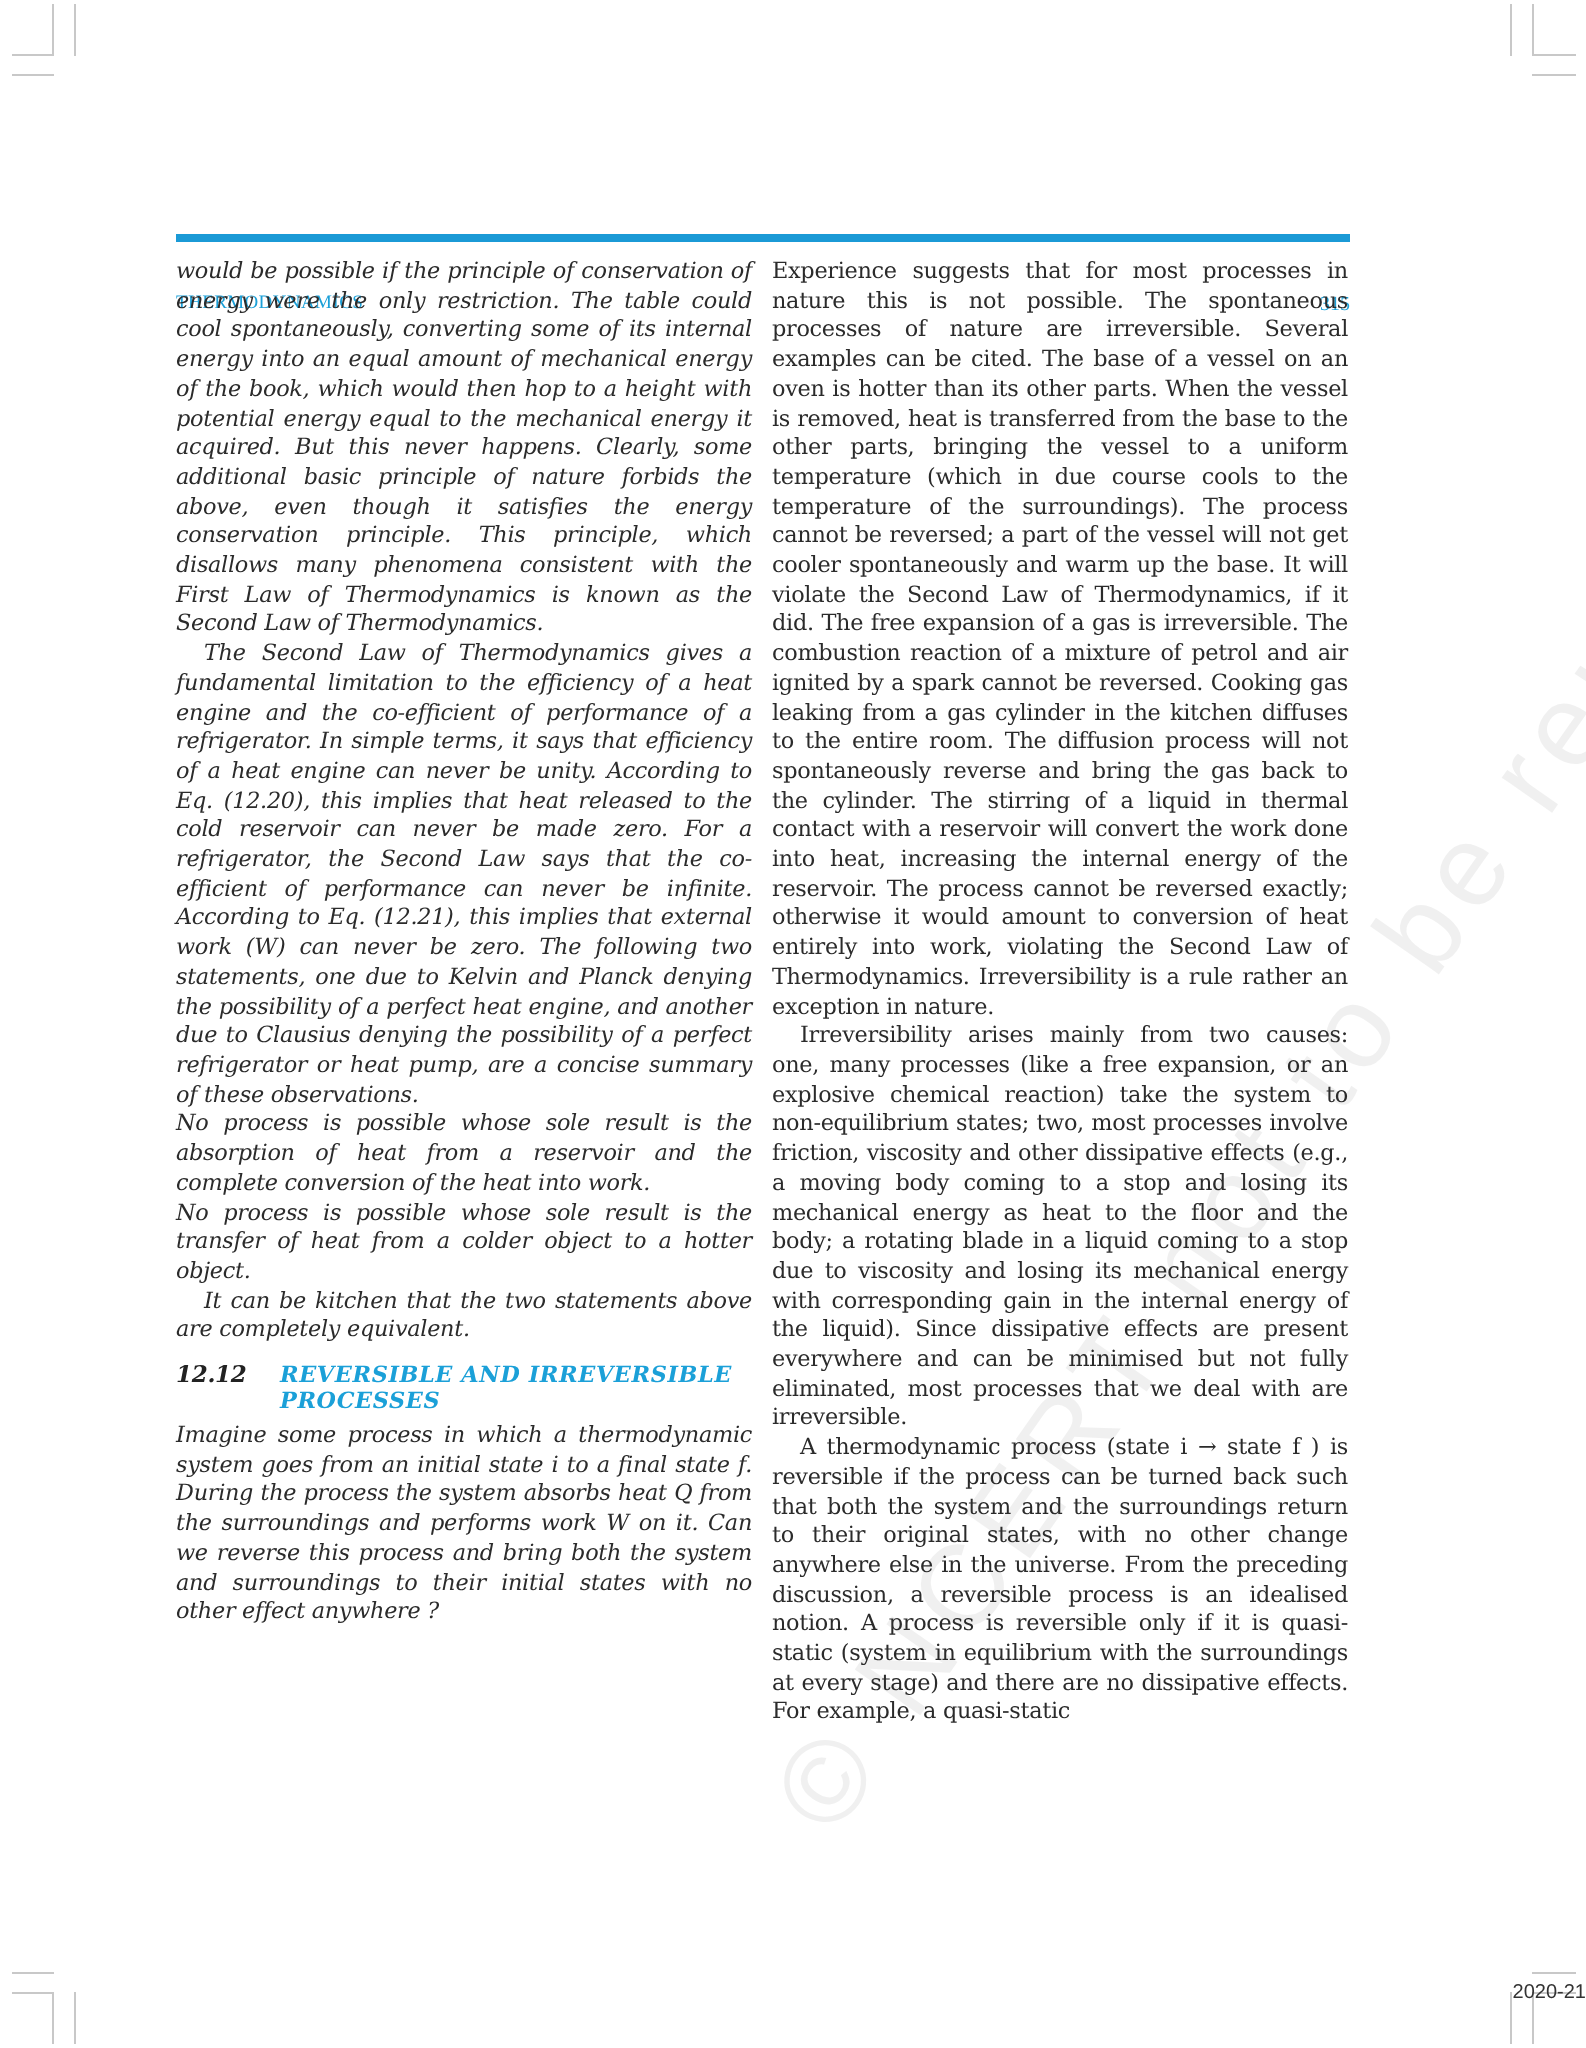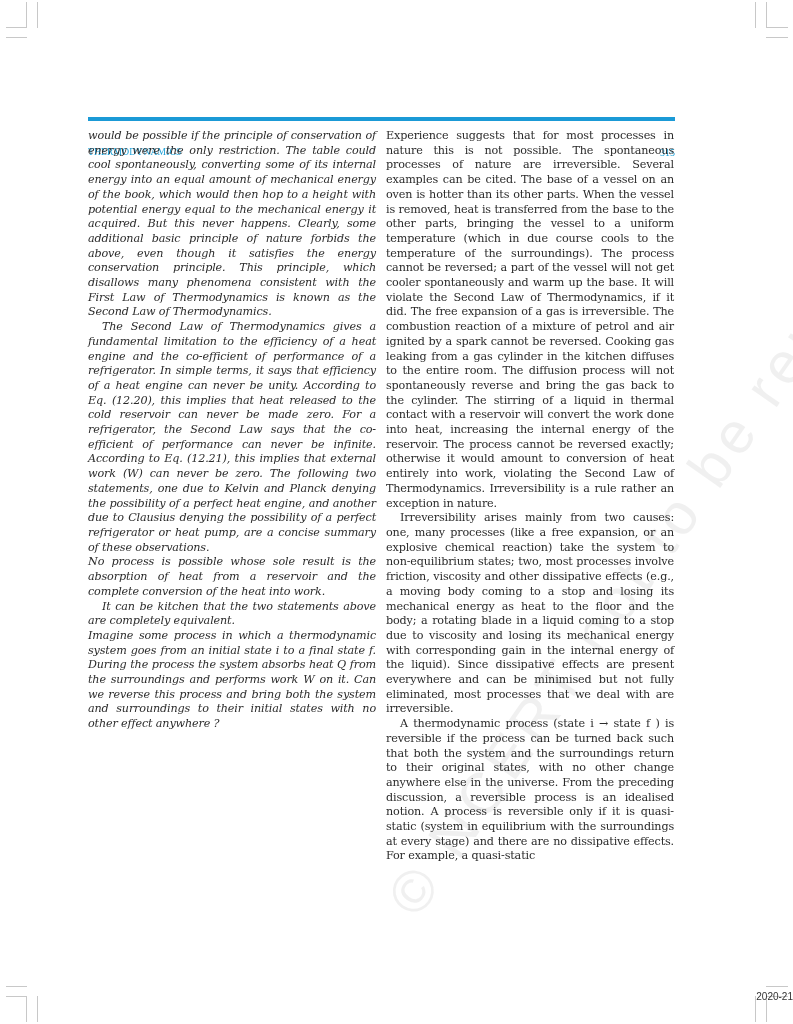--- a/index.html
+++ b/index.html
@@ -56,21 +56,26 @@
 <div class="header">
   <span class="title">THERMODYNAMICS</span>
   <span class="pageno">315</span>
 </div>
 <div class="rule"></div>
 
 <div class="col left">
   <p>would be possible if the principle of conservation of energy were the only restriction. The table could cool spontaneously, converting some of its internal energy into an equal amount of mechanical energy of the book, which would then hop to a height with potential energy equal to the mechanical energy it acquired.  But this never happens. Clearly, some additional basic principle of nature forbids the above, even though it satisfies the energy conservation principle. This principle, which disallows many phenomena consistent with the First Law of Thermodynamics is known as the Second Law of Thermodynamics.</p>
   <p class="indent">The Second Law of Thermodynamics gives a fundamental limitation to the efficiency of a heat engine and the co-efficient of performance of a refrigerator. In simple terms, it says that efficiency of a heat engine can never be unity. According to Eq. (12.20), this implies that heat released to the cold reservoir can never be made zero. For a refrigerator, the Second Law says that the co-efficient of performance can never be infinite.  According to Eq. (12.21), this implies that external work (W) can never be zero. The following two statements, one due to Kelvin and Planck denying the possibility of a perfect heat engine, and another due to Clausius denying the possibility of a perfect refrigerator or heat pump, are a concise summary of these observations.</p>
   <p>No process is possible whose sole result is the absorption of heat from a reservoir and the complete conversion of the heat into work.</p>
+  <p>No process is possible whose sole result is the transfer of heat from a colder object to a hotter object.</p>
   <p class="indent">It can be kitchen that the two statements above are completely equivalent.</p>
+  <div class="section">
+    <span class="num">12.12</span>
+    <span class="ttl">REVERSIBLE AND IRREVERSIBLE PROCESSES</span>
+  </div>
   <p>Imagine some process in which a thermodynamic system goes from an initial state i to a final state f. During the process the system absorbs heat Q from the surroundings and performs work W on it. Can we reverse this process and bring both the system and surroundings to their initial states with no other effect anywhere ?</p>
 </div>
 
 <div class="col right">
   <p>Experience suggests that for most processes in nature this is not possible. The spontaneous processes of nature are irreversible. Several examples can be cited. The base of a vessel on an oven is hotter than its other parts. When the vessel is removed, heat is transferred from the base to the other parts, bringing the vessel to a uniform temperature (which in due course cools to the temperature of the surroundings). The process cannot be reversed; a part of the vessel will not get cooler spontaneously and warm up the base. It will violate the Second Law of Thermodynamics, if it did. The free expansion of a gas is irreversible. The combustion reaction of a mixture of petrol and air ignited by a spark cannot be reversed. Cooking gas leaking from a gas cylinder in the kitchen diffuses to the entire room. The diffusion process will not spontaneously reverse and bring the gas back to the cylinder. The stirring of a liquid in thermal contact with a reservoir will convert the work done into heat, increasing the internal energy of the reservoir. The process cannot be reversed exactly; otherwise it would amount to conversion of heat entirely into work, violating the Second Law of Thermodynamics. Irreversibility is a rule rather an exception in nature.</p>
   <p class="indent">Irreversibility arises mainly from two causes: one, many processes (like a free expansion, or an explosive chemical reaction) take the system to non-equilibrium states; two, most processes involve friction, viscosity and other dissipative effects (e.g., a moving body coming to a stop and losing its mechanical energy as heat to the floor and the body; a rotating blade in a liquid coming to a stop due to viscosity and losing its mechanical energy with corresponding gain in the internal energy  of the liquid). Since dissipative effects are present everywhere and can be minimised but not fully eliminated, most processes that we deal with are irreversible.</p>
   <p class="indent">A thermodynamic process  (state i → state f ) is reversible if the process can be turned back such that both the system and the surroundings return to their original states, with no other change anywhere else in the universe. From the preceding discussion, a reversible process is an idealised notion. A process is reversible only if it is quasi-static (system in equilibrium with the surroundings at every stage) and there are no dissipative effects. For example, a quasi-static</p>
 </div>
 
 <div class="footer">2020-21</div>

